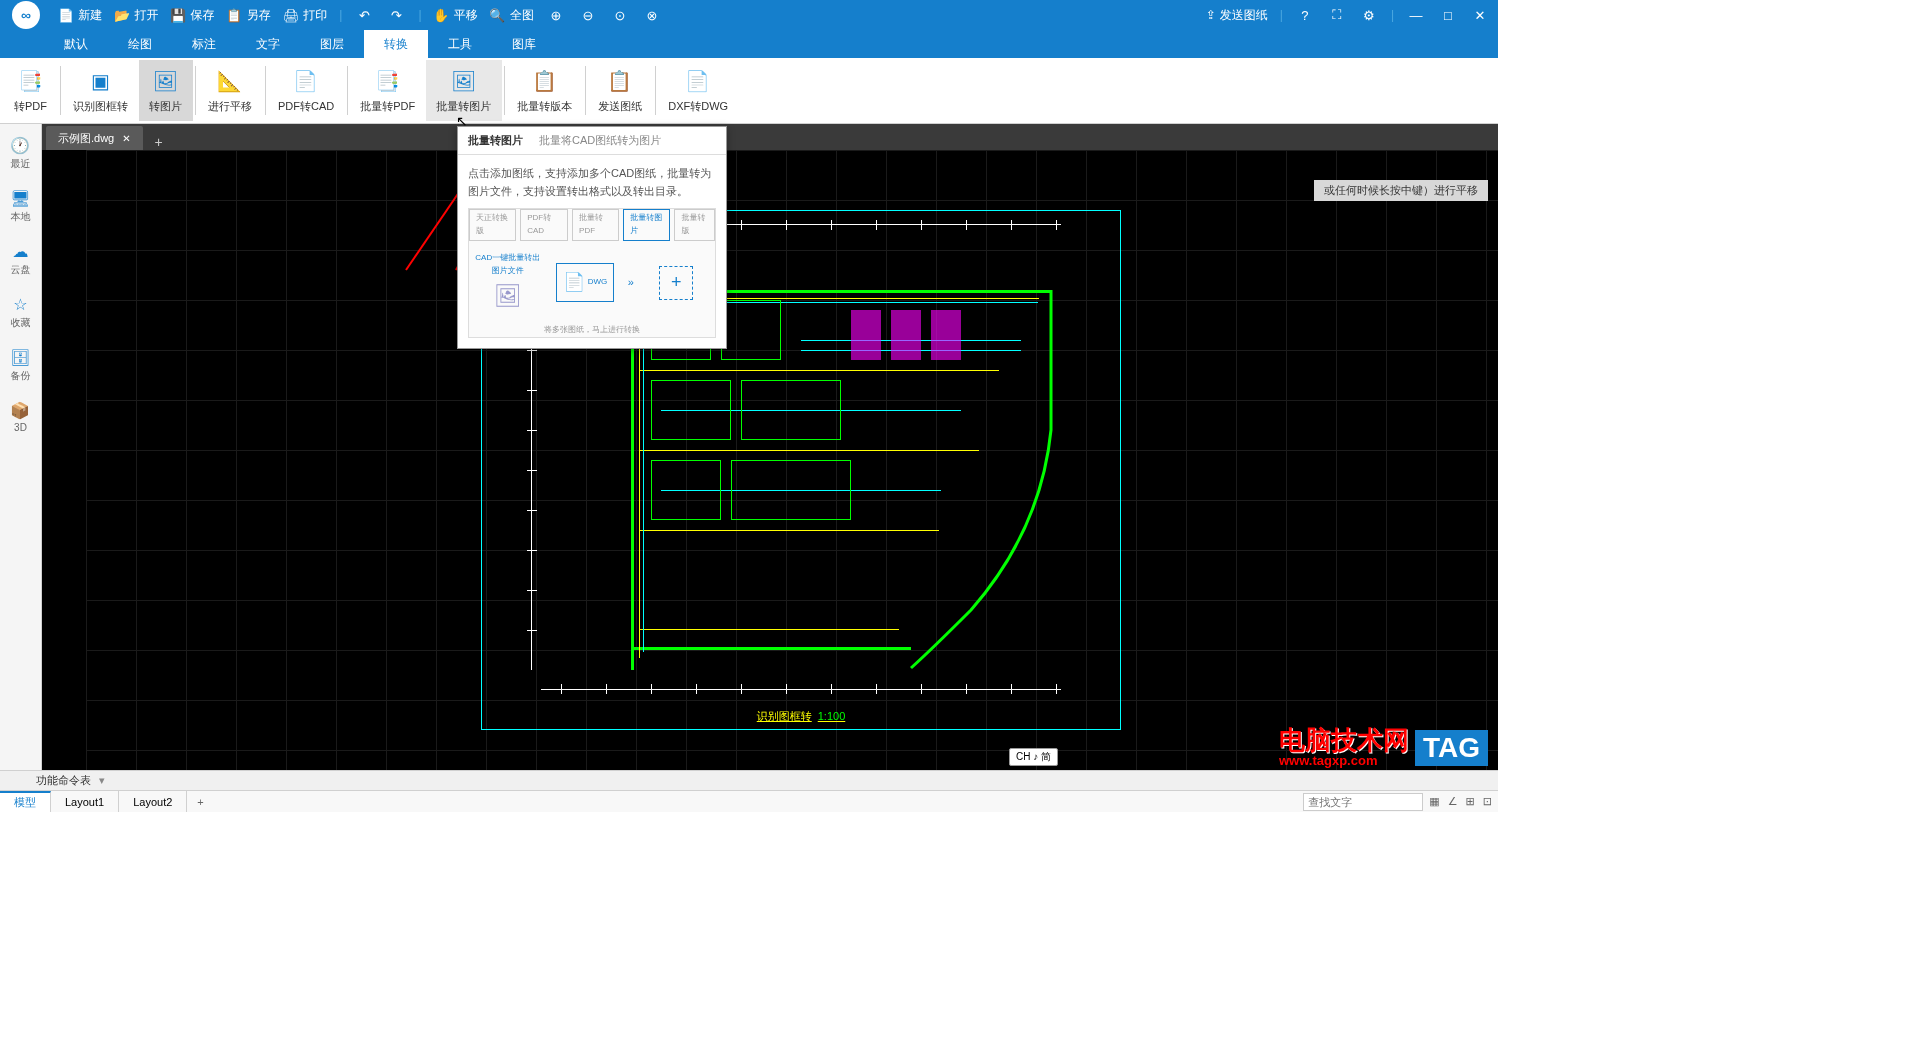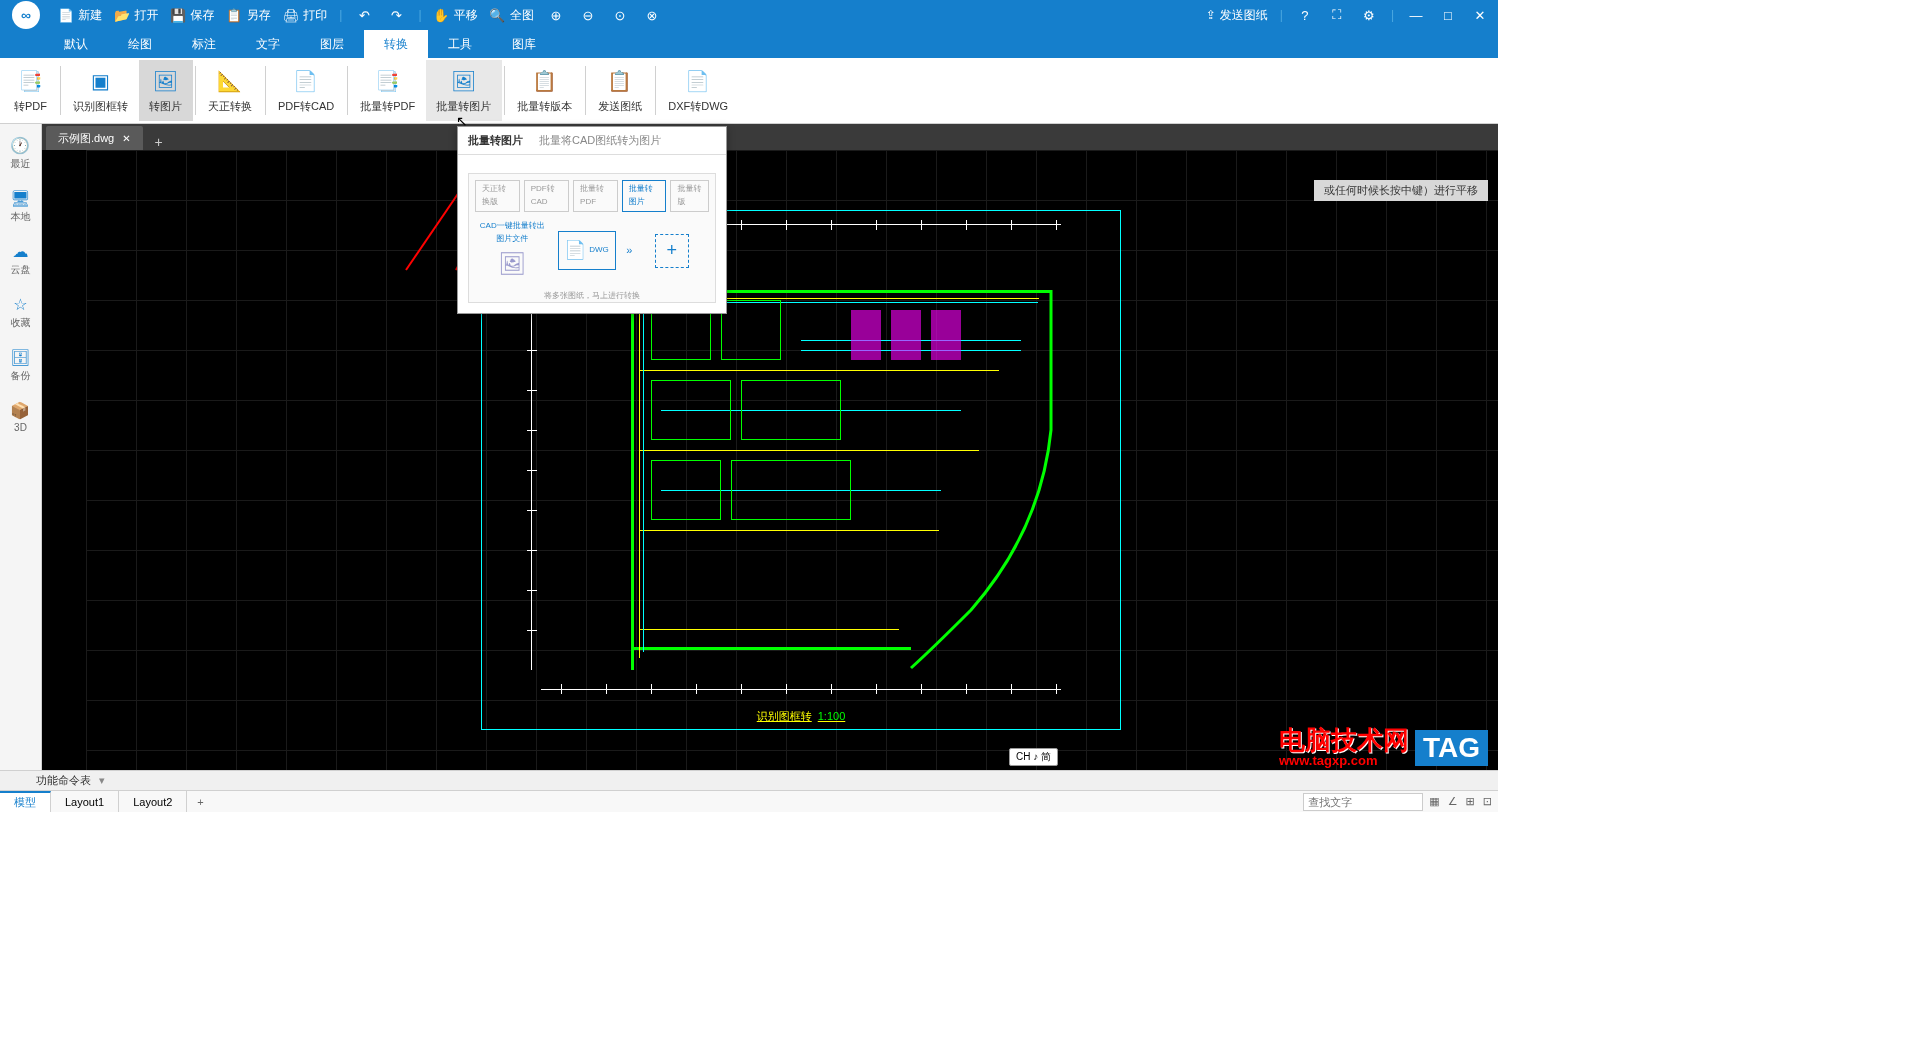--- a/index.html
+++ b/index.html
@@ -60,21 +60,21 @@
 
 
 .hint-bar { position: absolute; top: 30px; right: 10px; background: #d8d8d8; color: #333; font-size: 11px; padding: 3px 10px; }
 
 
 .tooltip-pop { position: absolute; left: 457px; top: 126px; width: 270px; background: #fff; border: 1px solid #999; box-shadow: 0 2px 8px rgba(0,0,0,.3); z-index: 20; font-size: 11px; }
 .tooltip-head { display: flex; border-bottom: 1px solid #ddd; padding: 6px 10px; gap: 16px; }
 .tooltip-head-title { font-weight: bold; color: #333; }
 .tooltip-head-sub { color: #888; }
 .tooltip-body { padding: 10px; color: #555; line-height: 1.6; }
-.tooltip-img { margin-top: 8px; border: 1px solid #ddd; padding: 6px; background: #fafafa; height: 130px; display: flex; flex-direction: column; gap: 4px; }
+.tooltip-img { margin-top: 8px; border: 1px solid #ddd; padding: 0; background: #fafafa; height: 130px; display: flex; flex-direction: column; gap: 4px; }
 .tooltip-img-tabs { display: flex; gap: 4px; }
 .tt-tab { padding: 2px 6px; border: 1px solid #ccc; font-size: 8px; color: #999; }
 .tt-tab.active { color: #157fcc; border-color: #157fcc; }
 .tooltip-img-body { flex: 1; display: flex; align-items: center; justify-content: space-around; }
 .tt-box { width: 70px; height: 70px; display: flex; align-items: center; justify-content: center; flex-direction: column; font-size: 8px; color: #157fcc; }
 .tooltip-foot { border-top: 1px solid #ddd; padding: 8px 10px; color: #555; }
 .tooltip-foot-label { color: #333; margin-bottom: 4px; }
 
 
 .arrow { position: absolute; z-index: 15; }
@@ -185,21 +185,21 @@
       <div class="ribbon-icon">▣</div>
       <div class="ribbon-label">识别图框转</div>
     </div>
   <div class="ribbon-item selected">
       <div class="ribbon-icon">🖼</div>
       <div class="ribbon-label">转图片</div>
     </div>
   <div class="ribbon-sep"></div>
   <div class="ribbon-item">
       <div class="ribbon-icon">📐</div>
-      <div class="ribbon-label">天正转换</div>
+      <div class="ribbon-label">进行平移</div>
     </div>
   <div class="ribbon-sep"></div>
   <div class="ribbon-item">
       <div class="ribbon-icon">📄</div>
       <div class="ribbon-label">PDF转CAD</div>
     </div>
   <div class="ribbon-sep"></div>
   <div class="ribbon-item">
       <div class="ribbon-icon">📑</div>
       <div class="ribbon-label">批量转PDF</div>
@@ -402,20 +402,21 @@
     </div>
   </div>
 </div>
 
 <div class="tooltip-pop">
   <div class="tooltip-head">
     <span class="tooltip-head-title">批量转图片</span>
     <span class="tooltip-head-sub">批量将CAD图纸转为图片</span>
   </div>
   <div class="tooltip-body">
+    <div>点击添加图纸，支持添加多个CAD图纸，批量转为图片文件，支持设置转出格式以及转出目录。</div>
     <div class="tooltip-img">
       <div class="tooltip-img-tabs">
         <span class="tt-tab">天正转换版</span>
         <span class="tt-tab">PDF转CAD</span>
         <span class="tt-tab">批量转PDF</span>
         <span class="tt-tab active">批量转图片</span>
         <span class="tt-tab">批量转版</span>
       </div>
       <div class="tooltip-img-body">
         <div class="tt-box" style="text-align:center">

